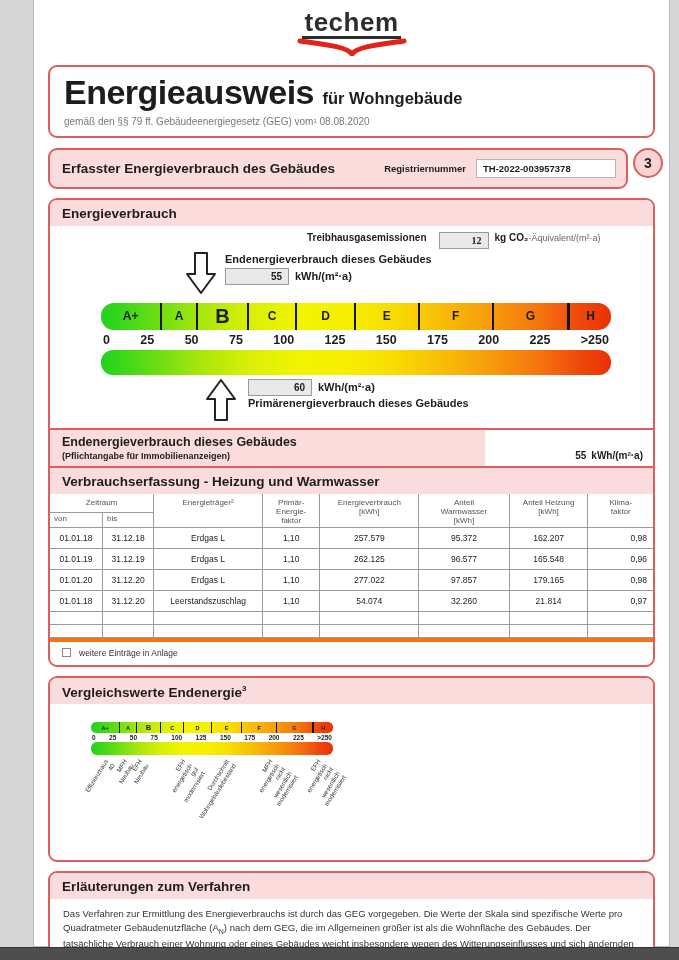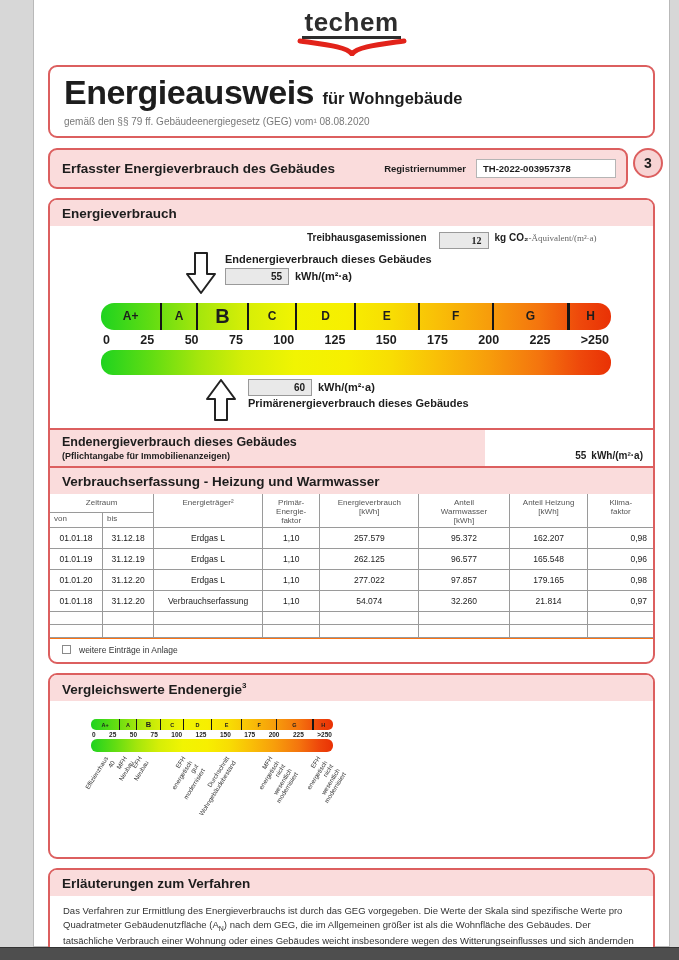--- a/index.html
+++ b/index.html
@@ -39,21 +39,21 @@
     display:flex;align-items:center;justify-content:center;font-weight:bold;font-size:14px;margin-left:5px;flex:0 0 auto;}
 
   
   .section-box{margin-top:9px;}
   .ev-content{padding:6px 12px 2px 12px;}
   .ghg-row{display:flex;align-items:flex-start;margin-left:245px;}
   .ghg-label{font-weight:bold;font-size:10px;margin-right:12px;}
   .value-box{display:inline-block;background:#e9e9e9;border:1px solid #9a9a9a;width:52px;text-align:right;
     padding:2px 6px 2px 2px;font-weight:bold;font-size:10px;}
   .ghg-unit{margin-left:6px;font-size:10px;font-weight:bold;}
-  .unit-rest{font-weight:normal;color:#666;font-size:9px;font-family:Liberation Serif, serif;}
+  .unit-rest{font-weight:normal;color:#666;font-size:9px;}
   .arrow-svg{flex:0 0 auto;}
   .end-block{display:flex;align-items:flex-start;margin:3px 0 0 124px;gap:9px;}
   .end-label{font-weight:bold;font-size:11px;margin:1px 0 3px 0;}
   .unit-bold{font-weight:bold;font-size:11px;margin-left:6px;}
   .val-row{display:flex;align-items:center;}
   .val-row .value-box{width:64px;}
   .scale{margin:9px 30px 2px 39px;}
   .scale-classes{height:27px;border-radius:13px;background:var(--grad);display:flex;overflow:hidden;}
   .seg{height:100%;display:flex;align-items:center;justify-content:center;font-weight:bold;font-size:12px;
     border-right:2px solid #151515;}
@@ -80,21 +80,21 @@
   th{font-weight:normal;color:#555;font-size:8px;text-align:center;vertical-align:top;white-space:pre-line;padding-top:4px;}
   thead tr:first-child th{border-top:none;}
   th:first-child,td:first-child{border-left:none;}
   th:last-child,td:last-child{border-right:none;}
   .th-sub{padding:1px 4px 2px 4px;text-align:left;}
   tbody td{height:21px;color:#222;}
   tbody tr.empty td{height:13px;}
   td.c-left{text-align:center;}
   td.c-center{text-align:center;}
   td.c-right{text-align:right;padding-right:6px;}
-  .checkbox-row{display:flex;align-items:center;padding:6px 12px 7px 12px;border-top:1px solid #f97316;text-align:center;}
+  .checkbox-row{display:flex;align-items:center;padding:6px 12px 7px 12px;border-top:4px solid #f97316;text-align:center;}
   .checkbox{width:9px;height:9px;border:1px solid #8a8a8a;background:#fff;margin-right:8px;}
   .checkbox-label{font-size:8.5px;color:#333;}
 
   
   .vg-sup{font-size:8px;}
   .vg-content{display:flex;padding:4px 14px 6px 12px;}
   .vg-left{flex:0 0 328px;}
   .mini-scale{margin:14px 0 0 29px;width:242px;}
   .mini-scale .scale-classes{height:11px;border-radius:5px;}
   .mini-scale .seg{font-size:5.5px;border-right-width:1px;}
@@ -280,21 +280,21 @@
             <td class="c-left">Erdgas L</td>
             <td class="c-center">1,10</td>
             <td class="c-center">277.022</td>
             <td class="c-center">97.857</td>
             <td class="c-center">179.165</td>
             <td class="c-right">0,98</td>
           </tr>
           <tr>
             <td class="c-left">01.01.18</td>
             <td class="c-left">31.12.20</td>
-            <td class="c-left">Verbrauchserfassung</td>
+            <td class="c-left">Leerstandszuschlag</td>
             <td class="c-center">1,10</td>
             <td class="c-center">54.074</td>
             <td class="c-center">32.260</td>
             <td class="c-center">21.814</td>
             <td class="c-right">0,97</td>
           </tr>
           <tr class="empty">
             <td></td>
             <td></td>
             <td></td>

